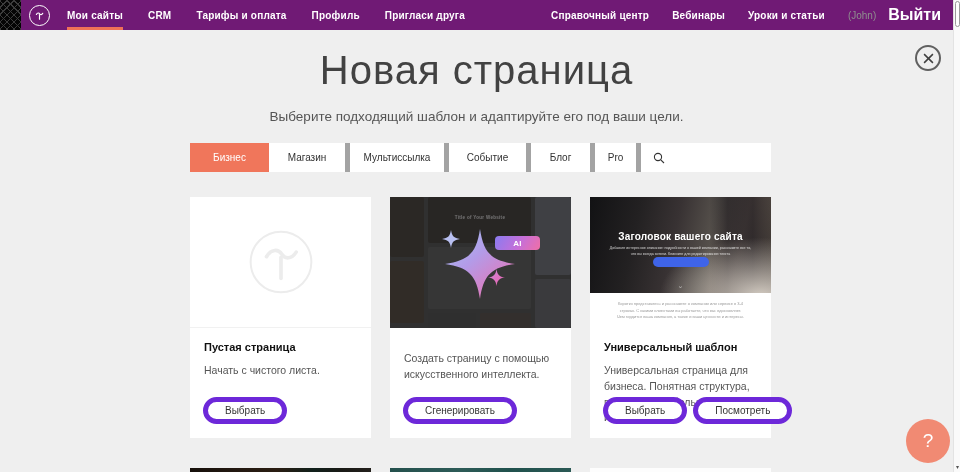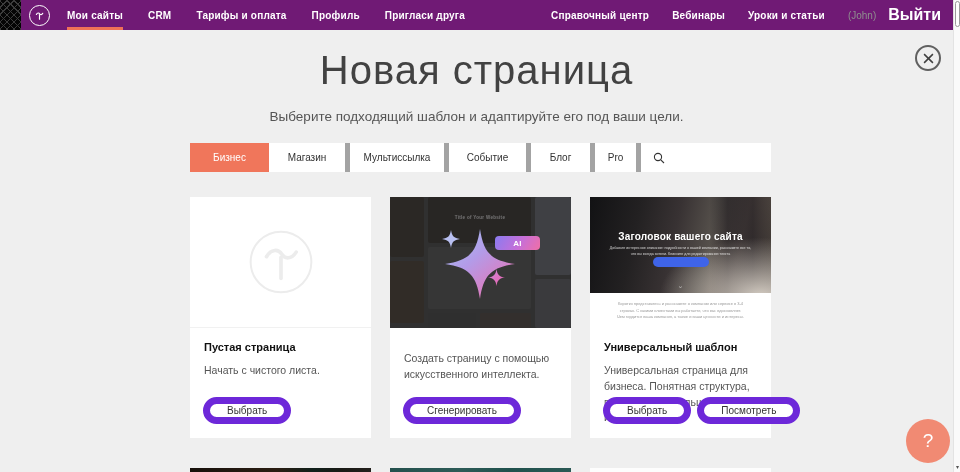--- a/index.html
+++ b/index.html
@@ -97,21 +97,21 @@
   }
   .card {
     width:181px; height:241px; background:#fff; position:relative;
   }
   .thumb { height:131px; position:relative; overflow:hidden; cursor:pointer; }
   .card-body { padding:13px 14px 0 14px; }
   .card-title { font-size:11px; font-weight:700; color:#111; }
   .card-desc { font-size:10.5px; color:#555; line-height:1.5; margin-top:10px; }
   .card-actions { position:absolute; left:13px; bottom:14px; display:flex; gap:6px; }
   .pill-btn {
-    border:7px solid #6d28d9; border-radius:14px; background:#fff;
+    border:5px solid #6d28d9; border-radius:14px; background:#fff;
     height:27px; padding:0 17px; font-size:10px; color:#333; cursor:pointer;
     font-family:inherit; display:flex; align-items:center;
   }
 
   
   .thumb-blank { background:#fff; border-bottom:1px solid #f1f1f1;
     display:flex; align-items:center; justify-content:center; }
 
   
   .thumb-ai { background:#3b3b3b; }

